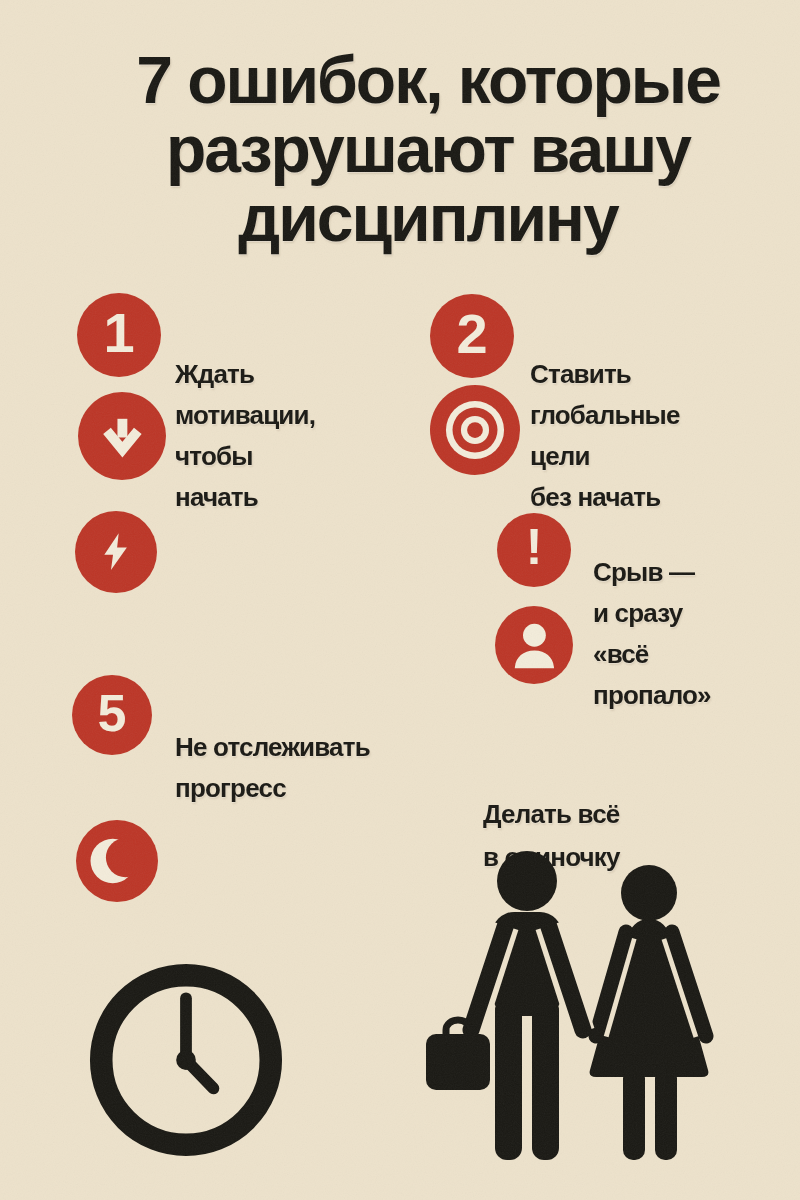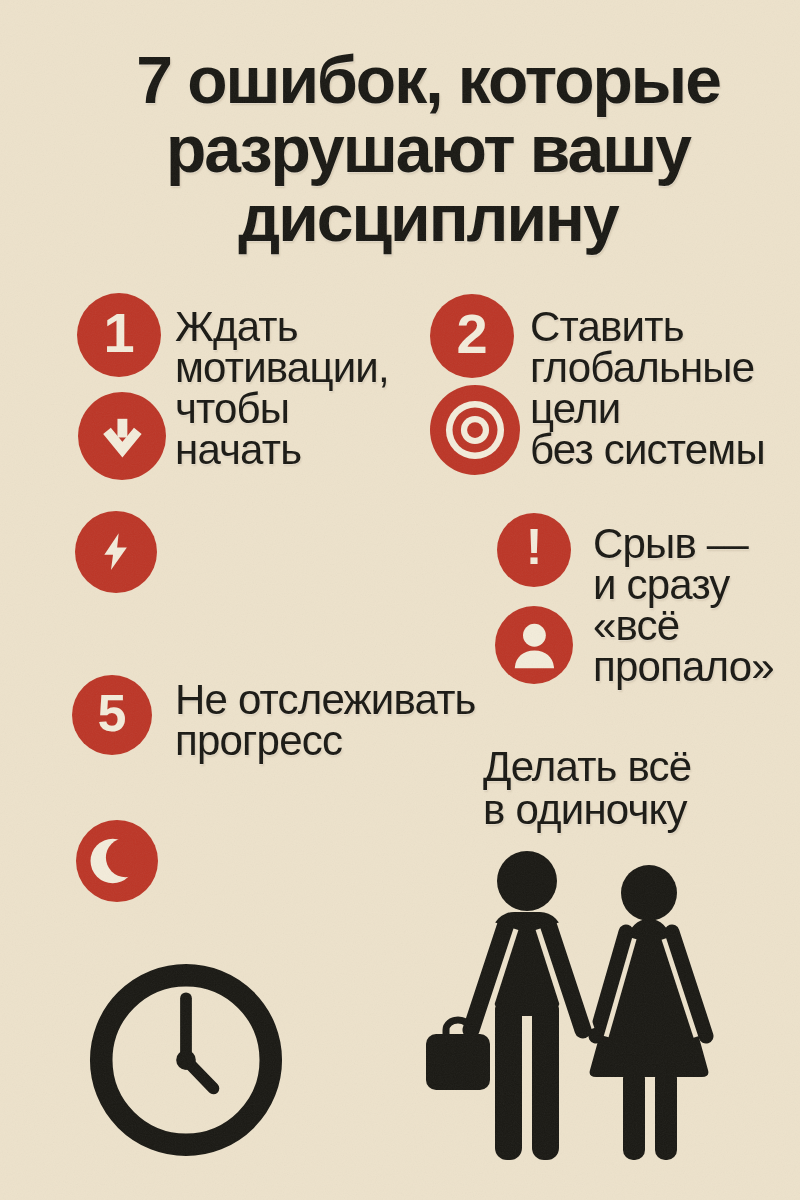--- a/index.html
+++ b/index.html
@@ -33,28 +33,29 @@
   .ic-bolt{left:75px;top:511px;width:82px;height:82px;}
   .b-excl{left:497px;top:513px;width:74px;height:74px;}
   .b-excl span{font-size:50px;transform:translateY(-3px);}
   .ic-person{left:495px;top:606px;width:78px;height:78px;}
   .ic-person svg{width:78%;height:78%;}
   .b5{left:72px;top:675px;width:80px;height:80px;}
   .b5 span{font-size:52px;}
   .ic-moon{left:76px;top:820px;width:82px;height:82px;}
   .ic-moon svg{width:100%;height:100%;}
   .itext{
-    position:absolute;font-weight:normal;font-size:42px;line-height:41px;
+    position:absolute;font-weight:bold;font-size:26px;line-height:41px;
     letter-spacing:-0.8px;color:var(--ink,#191813);white-space:pre-line;
     text-shadow:0 1px 0 rgba(255,255,255,.25), 1px 2px 2px rgba(80,60,30,.12);
+    margin-top:48px;
   }
   .t1{left:175px;top:306px;}
   .t2{left:530px;top:306px;}
   .t3{left:175px;top:509px;}
-  .t4{left:593px;top:523px;}
+  .t4{left:593px;top:504px;}
   .t5{left:175px;top:679px;}
   .t6{left:175px;top:828px;}
   .t7{left:483px;top:745px;line-height:43px;}
   .clock{position:absolute;left:88px;top:962px;width:196px;height:196px;}
   .couple{position:absolute;left:420px;top:848px;width:325px;height:320px;}
   .grain{position:absolute;left:0;top:0;width:100%;height:100%;opacity:.07;pointer-events:none;}
 </style>
 </head>
 <body>
 
@@ -85,21 +86,21 @@
     <svg viewBox="0 0 48 48">
       <circle cx="24" cy="24" r="15.5" fill="#f3ecda"></circle>
       <circle cx="24" cy="24" r="12" fill="#bc3526"></circle>
       <circle cx="24" cy="24" r="7.5" fill="#f3ecda"></circle>
       <circle cx="24" cy="24" r="4.2" fill="#bc3526"></circle>
     </svg>
   </div>
   <div class="itext t2">Ставить
 глобальные
 цели
-без системы</div>
+без начать</div>
 
   <div class="circle ic-bolt">
     <svg viewBox="0 0 48 48">
       <polygon points="27,6 13,27 21.5,27 19.5,42 35,20 25.5,20" fill="#f3ecda"></polygon>
     </svg>
   </div>
 
   <div class="badge b-excl">
     <span>!</span>
   </div>

